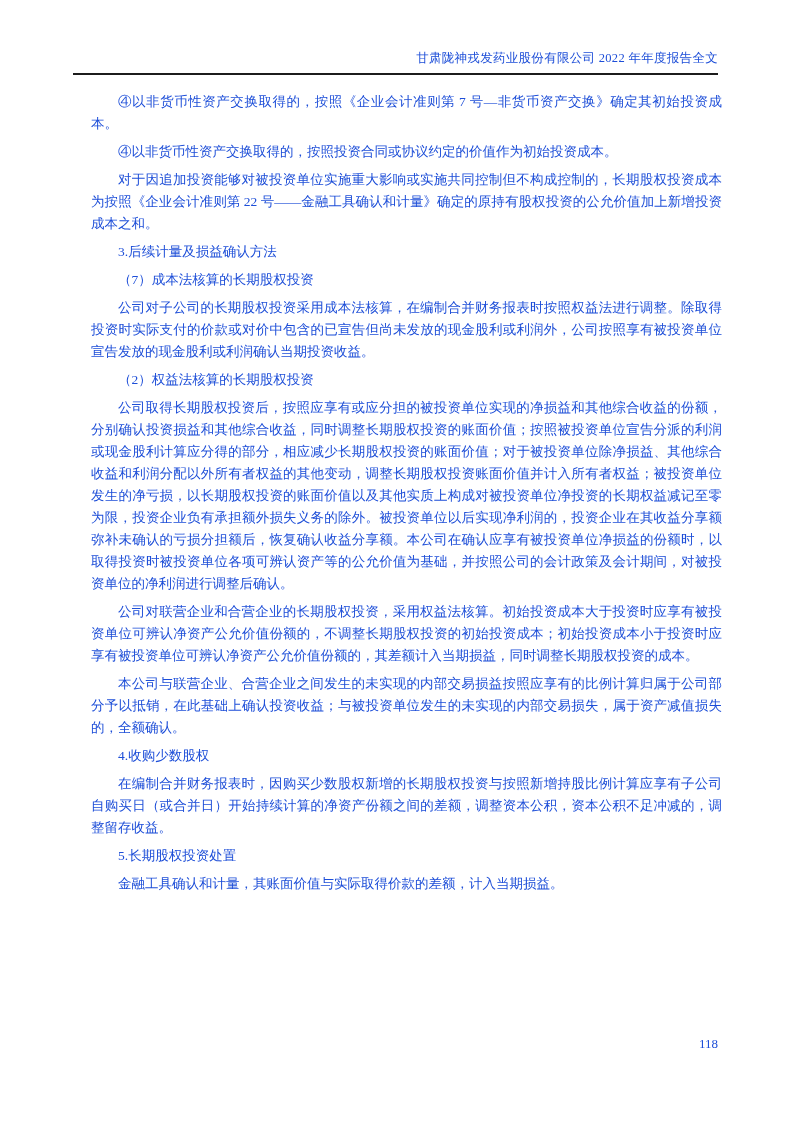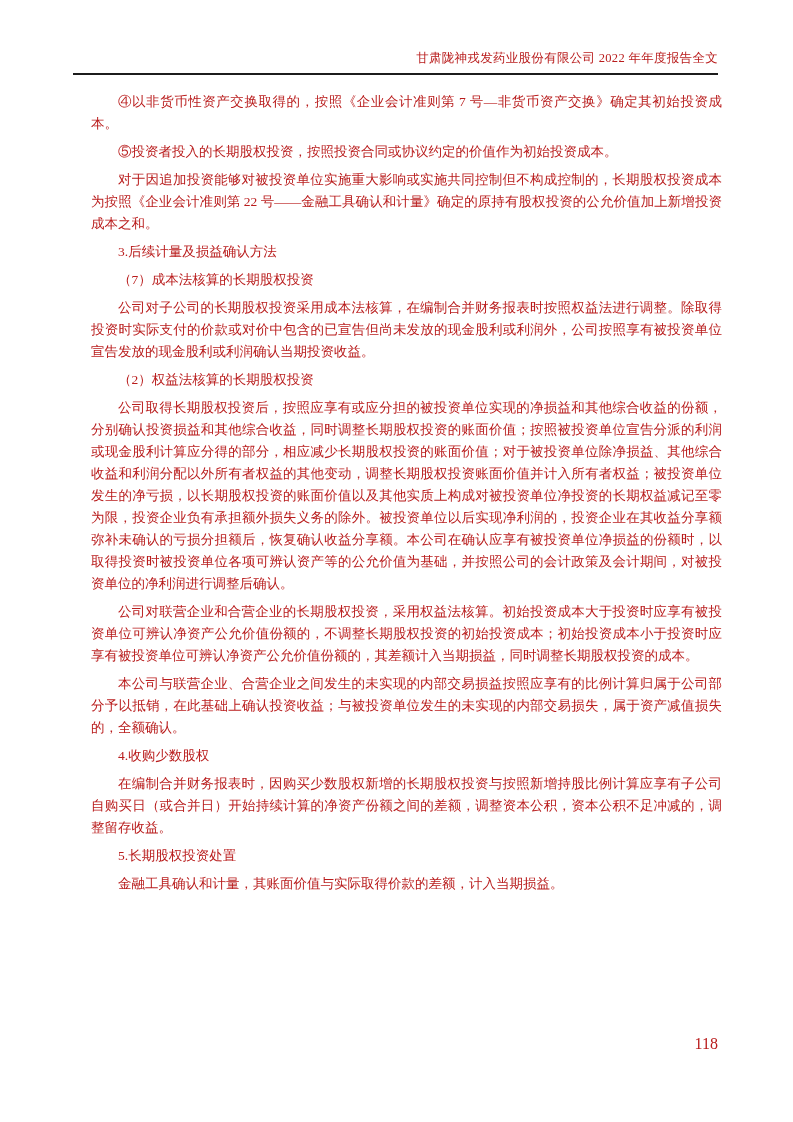--- a/index.html
+++ b/index.html
@@ -6,21 +6,21 @@
     margin: 0;
     padding: 0;
     background: #ffffff;
   }
   .page {
     position: relative;
     width: 745px;
     height: 1122px;
     background: #ffffff;
     font-family: "Liberation Serif", "DejaVu Serif", serif;
-    color: #b91c1c;
+    color: #1d4ed8;
     overflow: hidden;
   }
   .header {
     position: absolute;
     left: 73px;
     top: 0;
     width: 645px;
   }
   .header-title {
     text-align: right;
@@ -45,37 +45,37 @@
     text-align: justify;
     text-indent: 2em;
     word-break: break-all;
   }
   .footer {
     position: absolute;
     left: 73px;
     top: 1036px;
     width: 645px;
     text-align: right;
-    font-size: 16px;
+    font-size: 13px;
     line-height: 16px;
     padding-right: 2px;
   }
 </style>
 </head>
 <body>
 
 <div class="page">
 
   <div class="header">
     <div class="header-title">甘肃陇神戎发药业股份有限公司 2022 年年度报告全文</div>
   </div>
 
   <div class="content" id="content">
       <p>④以非货币性资产交换取得的，按照《企业会计准则第 7 号—非货币资产交换》确定其初始投资成本。</p>
-      <p>⑤投资者投入的长期股权投资，按照投资合同或协议约定的价值作为初始投资成本。</p>
+      <p>④以非货币性资产交换取得的，按照投资合同或协议约定的价值作为初始投资成本。</p>
       <p>对于因追加投资能够对被投资单位实施重大影响或实施共同控制但不构成控制的，长期股权投资成本为按照《企业会计准则第 22 号——金融工具确认和计量》确定的原持有股权投资的公允价值加上新增投资成本之和。</p>
       <p>3.后续计量及损益确认方法</p>
       <p>（7）成本法核算的长期股权投资</p>
       <p>公司对子公司的长期股权投资采用成本法核算，在编制合并财务报表时按照权益法进行调整。除取得投资时实际支付的价款或对价中包含的已宣告但尚未发放的现金股利或利润外，公司按照享有被投资单位宣告发放的现金股利或利润确认当期投资收益。</p>
       <p>（2）权益法核算的长期股权投资</p>
       <p>公司取得长期股权投资后，按照应享有或应分担的被投资单位实现的净损益和其他综合收益的份额，分别确认投资损益和其他综合收益，同时调整长期股权投资的账面价值；按照被投资单位宣告分派的利润或现金股利计算应分得的部分，相应减少长期股权投资的账面价值；对于被投资单位除净损益、其他综合收益和利润分配以外所有者权益的其他变动，调整长期股权投资账面价值并计入所有者权益；被投资单位发生的净亏损，以长期股权投资的账面价值以及其他实质上构成对被投资单位净投资的长期权益减记至零为限，投资企业负有承担额外损失义务的除外。被投资单位以后实现净利润的，投资企业在其收益分享额弥补未确认的亏损分担额后，恢复确认收益分享额。本公司在确认应享有被投资单位净损益的份额时，以取得投资时被投资单位各项可辨认资产等的公允价值为基础，并按照公司的会计政策及会计期间，对被投资单位的净利润进行调整后确认。</p>
       <p>公司对联营企业和合营企业的长期股权投资，采用权益法核算。初始投资成本大于投资时应享有被投资单位可辨认净资产公允价值份额的，不调整长期股权投资的初始投资成本；初始投资成本小于投资时应享有被投资单位可辨认净资产公允价值份额的，其差额计入当期损益，同时调整长期股权投资的成本。</p>
       <p>本公司与联营企业、合营企业之间发生的未实现的内部交易损益按照应享有的比例计算归属于公司部分予以抵销，在此基础上确认投资收益；与被投资单位发生的未实现的内部交易损失，属于资产减值损失的，全额确认。</p>
       <p>4.收购少数股权</p>
       <p>在编制合并财务报表时，因购买少数股权新增的长期股权投资与按照新增持股比例计算应享有子公司自购买日（或合并日）开始持续计算的净资产份额之间的差额，调整资本公积，资本公积不足冲减的，调整留存收益。</p>

